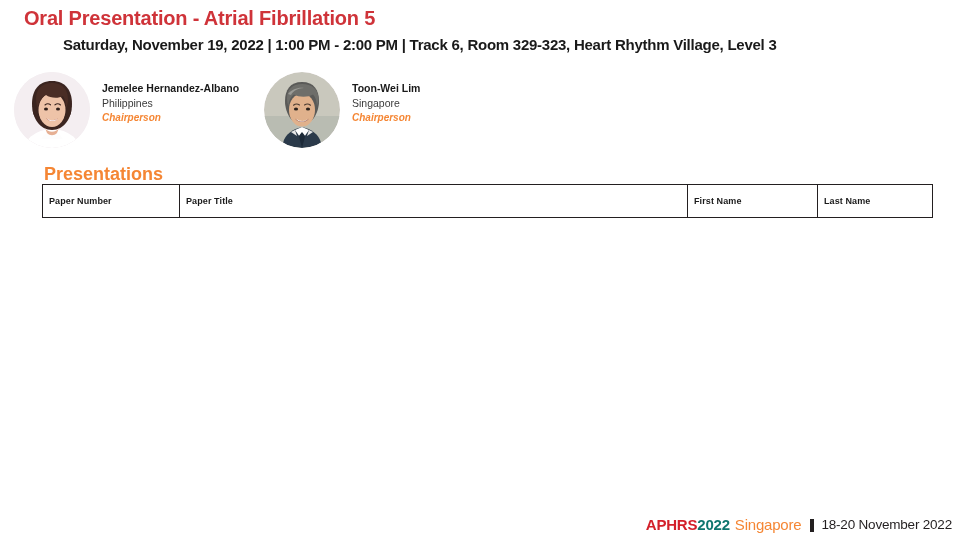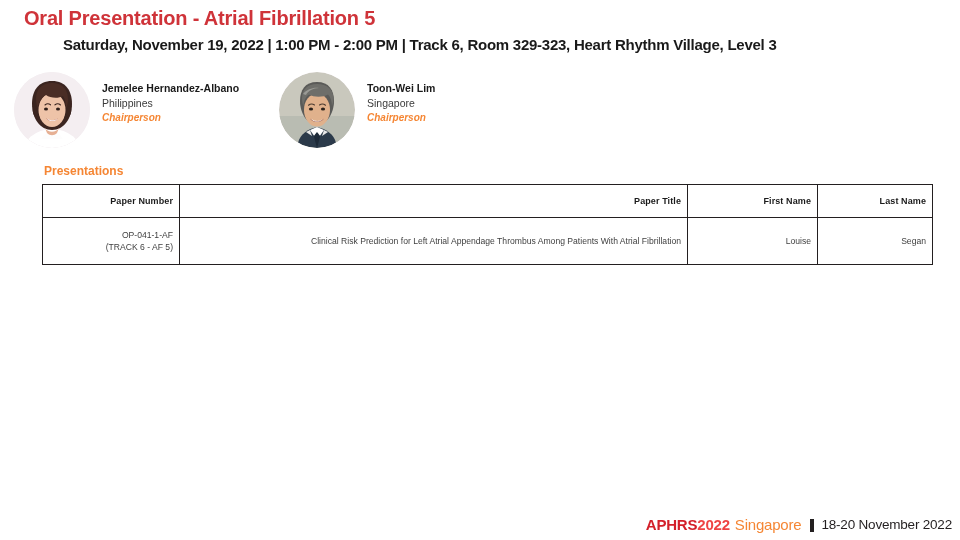--- a/index.html
+++ b/index.html
@@ -40,21 +40,21 @@
     white-space: nowrap;
     margin-left: 39px;
   }
 
   
   .chairs {
     position: absolute;
     left: 14px;
     top: 72px;
     display: flex;
-    gap: 15px;
+    gap: 0px;
   }
 
   .chair {
     display: flex;
     align-items: flex-start;
     width: 250px;
   }
 
   .avatar {
     width: 76px;
@@ -93,42 +93,42 @@
     font-weight: bold;
     color: #f58634;
     white-space: nowrap;
   }
 
   
   .presentations-label {
     position: absolute;
     left: 44px;
     top: 164px;
-    font-size: 12px;
+    font-size: 18px;
     font-weight: bold;
     color: #f58634;
   }
 
   .table-wrap {
     position: absolute;
     left: 42px;
     top: 184px;
     width: 890px;
   }
 
   table.sessions {
     width: 100%;
     border-collapse: collapse;
     table-layout: fixed;
   }
 
   table.sessions th,
   table.sessions td {
     border: 1.2px solid #231f20;
-    text-align: right;
+    text-align: left;
     vertical-align: middle;
     padding: 4px 6px;
   }
 
   table.sessions th {
     font-size: 9px;
     font-weight: bold;
     color: #1a1a1a;
     height: 33px;
     letter-spacing: 0.1px;
@@ -167,21 +167,21 @@
   .brand-aphrs {
     font-size: 15px;
     font-weight: bold;
     color: #d3202a;
     letter-spacing: -0.2px;
   }
 
   .brand-year {
     font-size: 15px;
     font-weight: bold;
-    color: #ef4444;
+    color: #0f766e;
     letter-spacing: -0.2px;
   }
 
   .brand-city {
     font-size: 15px;
     color: #f58634;
     margin-left: 5px;
     letter-spacing: -0.2px;
   }
 
@@ -293,27 +293,20 @@
     </colgroup>
     <thead>
       <tr>
         <th>Paper Number</th>
         <th>Paper Title</th>
         <th>First Name</th>
         <th>Last Name</th>
       </tr>
     </thead>
     <tbody>
-      <tr>
-        <td class="col-number">OP-041-1-AF
-(TRACK 6 - AF 5)</td>
-        <td class="col-title">Clinical Risk Prediction for Left Atrial Appendage Thrombus Among Patients With Atrial Fibrillation</td>
-        <td>Louise</td>
-        <td>Segan</td>
-      </tr>
     </tbody>
   </table>
 </div>
 
 <div class="footer">
   <span class="brand-aphrs">APHRS</span>
   <span class="brand-year">2022</span>
   <span class="brand-city">Singapore</span>
   <span class="footer-sep"></span>
   <span class="footer-dates">18-20 November 2022</span>

